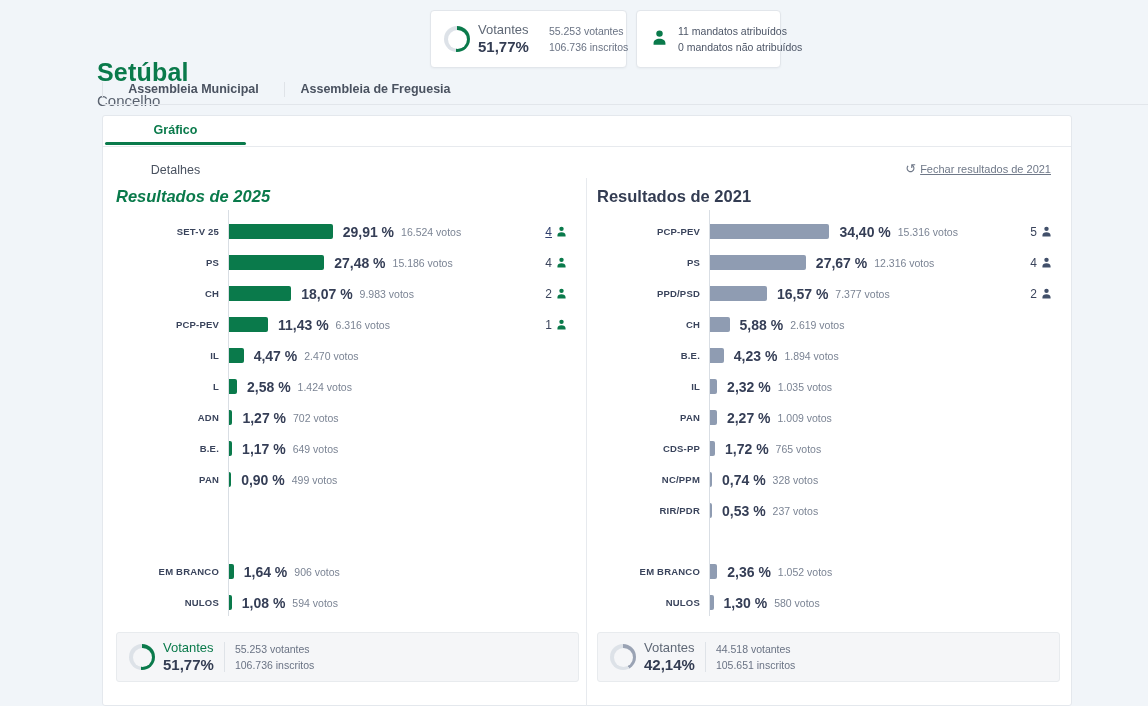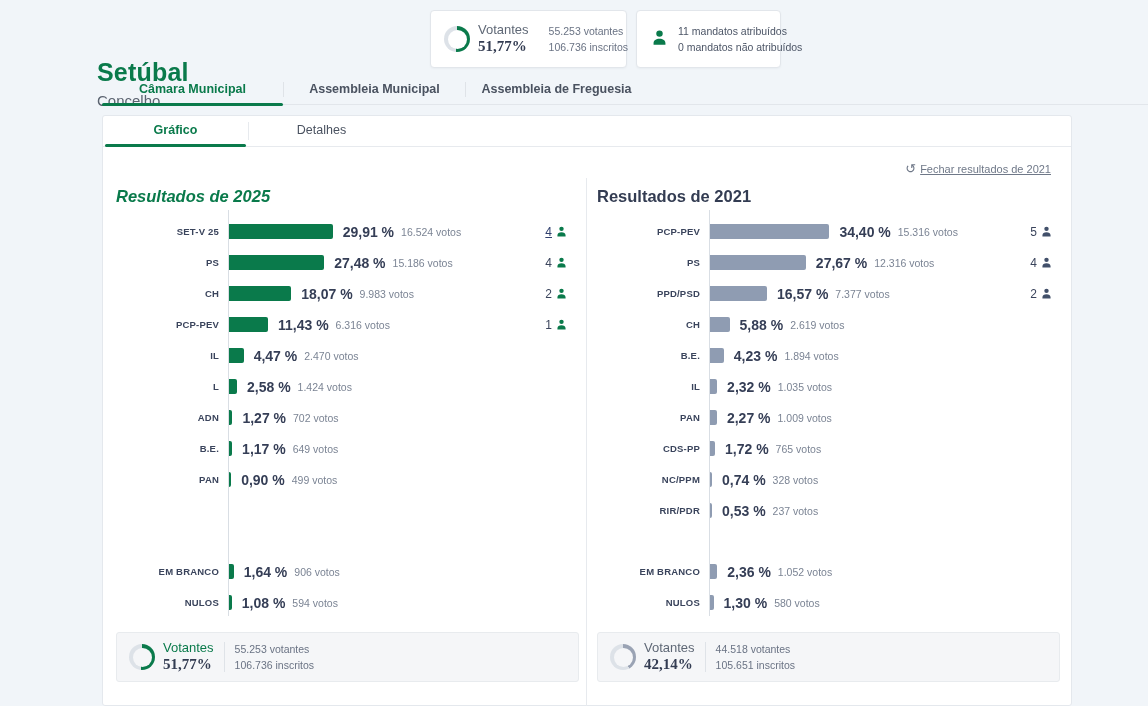--- a/index.html
+++ b/index.html
@@ -15,38 +15,38 @@
   .scard{position:absolute;top:10px;height:58px;box-sizing:border-box;background:#fff;
          border:1px solid #e2e6eb;border-radius:4px;box-shadow:0 1px 2px rgba(30,40,60,.04);
          display:flex;align-items:center;padding:0 13px;}
   #card-votantes{left:430px;width:197px;}
   #card-mandatos{left:636px;width:145px;}
   #card-contagem{left:805px;width:300px;}
   .donut{width:26px;height:26px;border-radius:50%;position:relative;flex:none;}
   .donut::after{content:"";position:absolute;inset:3.5px;border-radius:50%;background:var(--hole,#fff);}
   .vcol{margin-left:8px;line-height:1.15;}
   .vot-label{font-size:13px;color:#5f6876;}
-  .vot-pct{font-size:15px;font-weight:700;color:#333c52;font-family:Liberation Serif, serif;}
+  .vot-pct{font-size:15px;font-weight:700;color:#333c52;}
   .vdiv{width:1px;align-self:stretch;background:#dfe3e8;margin:9px 10px;}
   .small-lines{font-size:10.5px;color:#6a7384;line-height:1.55;white-space:nowrap;}
   .micon{flex:none;margin-right:9px;}
   .c3-title{font-size:14.5px;font-weight:700;color:#333c52;}
   .c3-sub{font-size:10.5px;color:#6a7384;margin-top:3px;}
 
   
   .maintabs{position:absolute;left:102px;top:80px;width:1046px;display:flex;border-bottom:1px solid #e2e6eb;}
   .mtab{width:181px;text-align:center;font-size:12.5px;color:#4a5260;padding:2px 0 8px;position:relative;cursor:pointer;font-weight:bold;}
   .mtab.active{color:#0a7a4b;font-weight:700;}
   .mtab.active::after{content:"";position:absolute;left:0;right:0;bottom:-2px;height:3px;background:#0a7a4b;border-radius:2px;}
   .tsep{width:1px;background:#dfe3e8;margin:2px 0 7px;}
 
   
   .card{position:absolute;left:102px;top:115px;width:970px;height:591px;box-sizing:border-box;
         background:#fff;border:1px solid #e4e8ed;border-radius:3px;}
-  .subtabs{display:flex;border-bottom:1px solid #e7eaee;height:30px;align-items:stretch;}
+  .subtabs{display:flex;border-bottom:1px solid #e7eaee;height:30px;align-items:stretch;flex-direction:column;}
   .stab{width:145px;text-align:center;font-size:12.5px;color:#4a5260;line-height:28px;position:relative;cursor:pointer;}
   .stab.active{color:#0a7a4b;font-weight:700;}
   .stab.active::after{content:"";position:absolute;left:2px;right:2px;bottom:-1px;height:3px;background:#0a7a4b;border-radius:2px;}
   .ssep{width:1px;background:#e7eaee;margin:6px 0;}
 
   .linkrow{height:28px;display:flex;justify-content:flex-end;align-items:flex-end;padding-right:20px;box-sizing:border-box;}
   .closelink{font-size:11px;color:#6f7888;display:flex;align-items:center;gap:4px;cursor:pointer;text-decoration:none;}
   .closelink .txt{text-decoration:underline;}
   .undo-glyph{font-size:13px;line-height:1;}
 
@@ -106,21 +106,20 @@
         </svg>
     </span>
     <div class="small-lines" style="color:#4c5566">
       <div>11 mandatos atribuídos</div>
       <div>0 mandatos não atribuídos</div>
     </div>
   </div>
 
 
   <div class="maintabs">
-    <div class="mtab active">Câmara Municipal</div>
     <div class="tsep"></div>
     <div class="mtab">Assembleia Municipal</div>
     <div class="tsep"></div>
     <div class="mtab">Assembleia de Freguesia</div>
   </div>
 
   <div class="card">
 
     <div class="subtabs">
       <div class="stab active">Gráfico</div>

